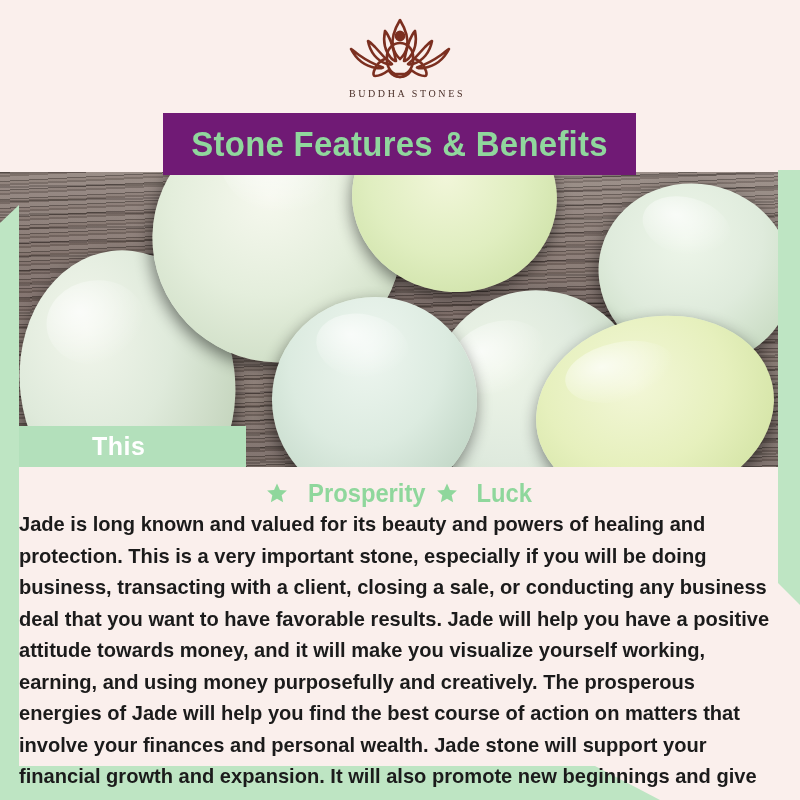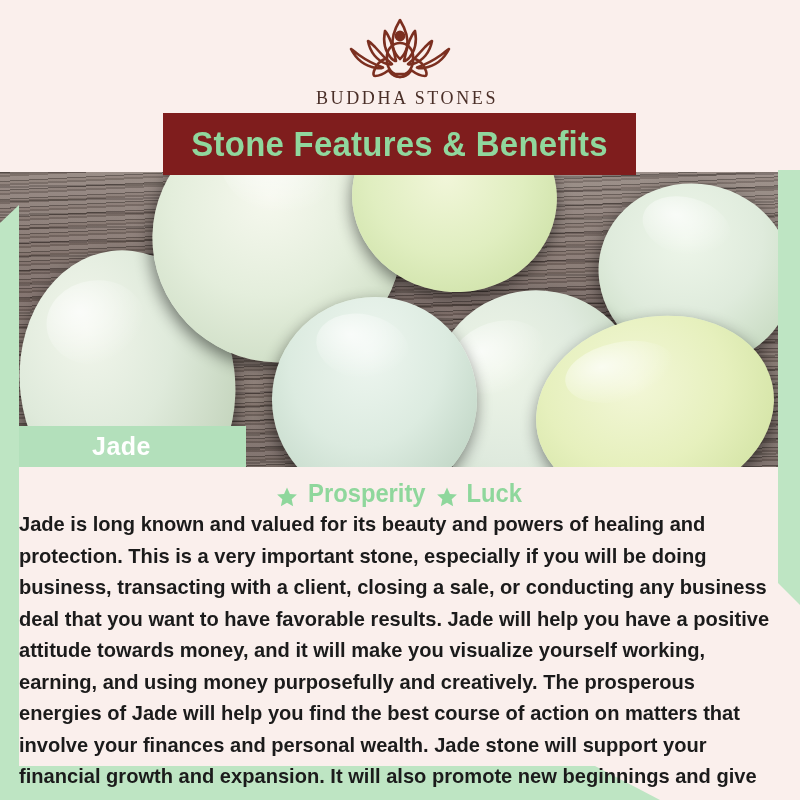--- a/index.html
+++ b/index.html
@@ -67,35 +67,35 @@
     z-index: 4;
   }
   .logo-mark {
     width: 150px;
     height: 72px;
     display: block;
   }
   .logo-text {
     margin-top: 2px;
     font-family: "Liberation Serif", serif;
-    font-size: 18px;
+    font-size: 10px;
     letter-spacing: 2.6px;
     color: #4a2f28;
     font-weight: 400;
     margin-left: 14px;
   }
 
   
   .title-banner {
     position: absolute;
     left: 163px;
     top: 113px;
     width: 473px;
     height: 62px;
-    background: #7f1d1d;
+    background: #701a75;
     display: flex;
     align-items: center;
     justify-content: center;
     z-index: 5;
   }
   .title-text {
     font-family: "Liberation Sans Narrow", "Liberation Sans", sans-serif;
     font-weight: 700;
     font-size: 35px;
     color: #90d79d;
@@ -194,22 +194,22 @@
     top: 478px;
     height: 30px;
     display: flex;
     align-items: center;
     justify-content: center;
     gap: 7px;
     z-index: 5;
   }
   .benefit {
     display: flex;
-    align-items: flex-end;
-    gap: 7px;
+    align-items: center;
+    gap: 17px;
   }
   .star {
     display: inline-block;
     width: 22px;
     height: 22px;
     color: #8fd79c;
   }
   .benefit-label {
     font-family: "Liberation Sans Narrow", "Liberation Sans", sans-serif;
     font-weight: 700;
@@ -275,21 +275,21 @@
     <div class="stone s1"></div>
     <div class="stone s2"></div>
     <div class="stone s3"></div>
     <div class="stone s7"></div>
     <div class="stone s4"></div>
     <div class="stone s5"></div>
     <div class="stone s6"></div>
   </div>
 
   <div class="jade-label">
-    <span class="jade-label-text">Jade</span>
+    <span class="jade-label-text">This</span>
   </div>
 
   <div class="benefits">
     <div class="benefit">
       <svg class="star" viewBox="0 0 24 24">
         <polygon points="12,1.6 15.2,8.6 22.8,9.4 17.1,14.5 18.7,22 12,18.2 5.3,22 6.9,14.5 1.2,9.4 8.8,8.6" fill="#8fd79c"></polygon>
       </svg>
       <span class="benefit-label">Prosperity</span>
     </div>
     <div class="benefit">

